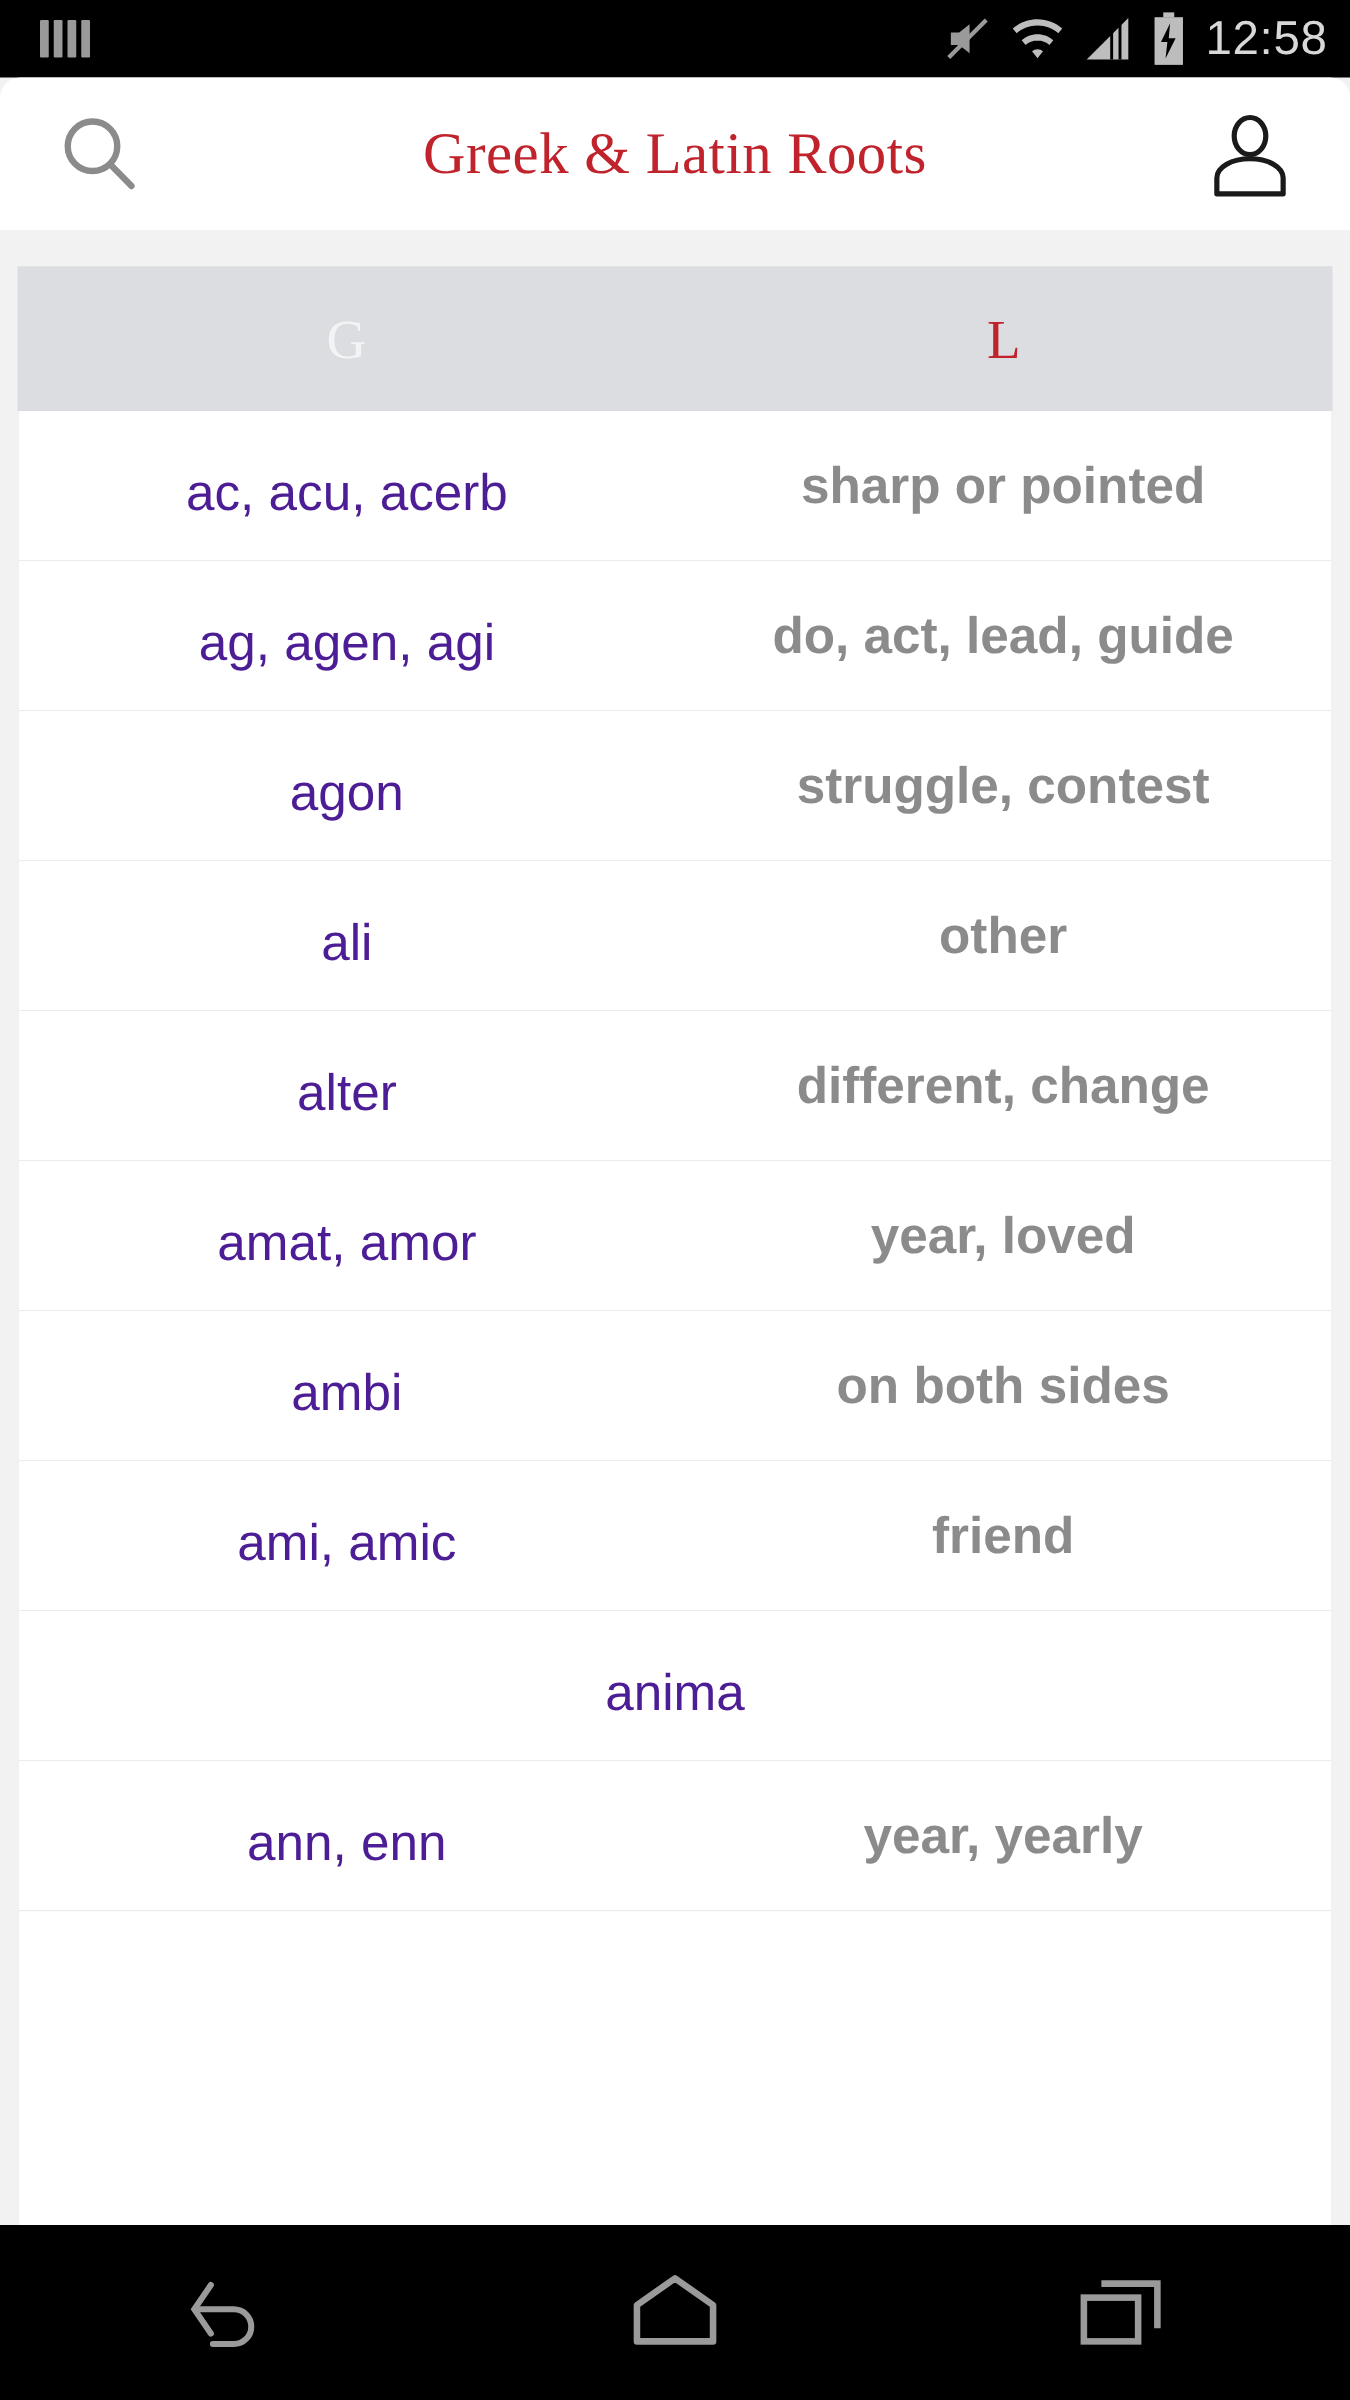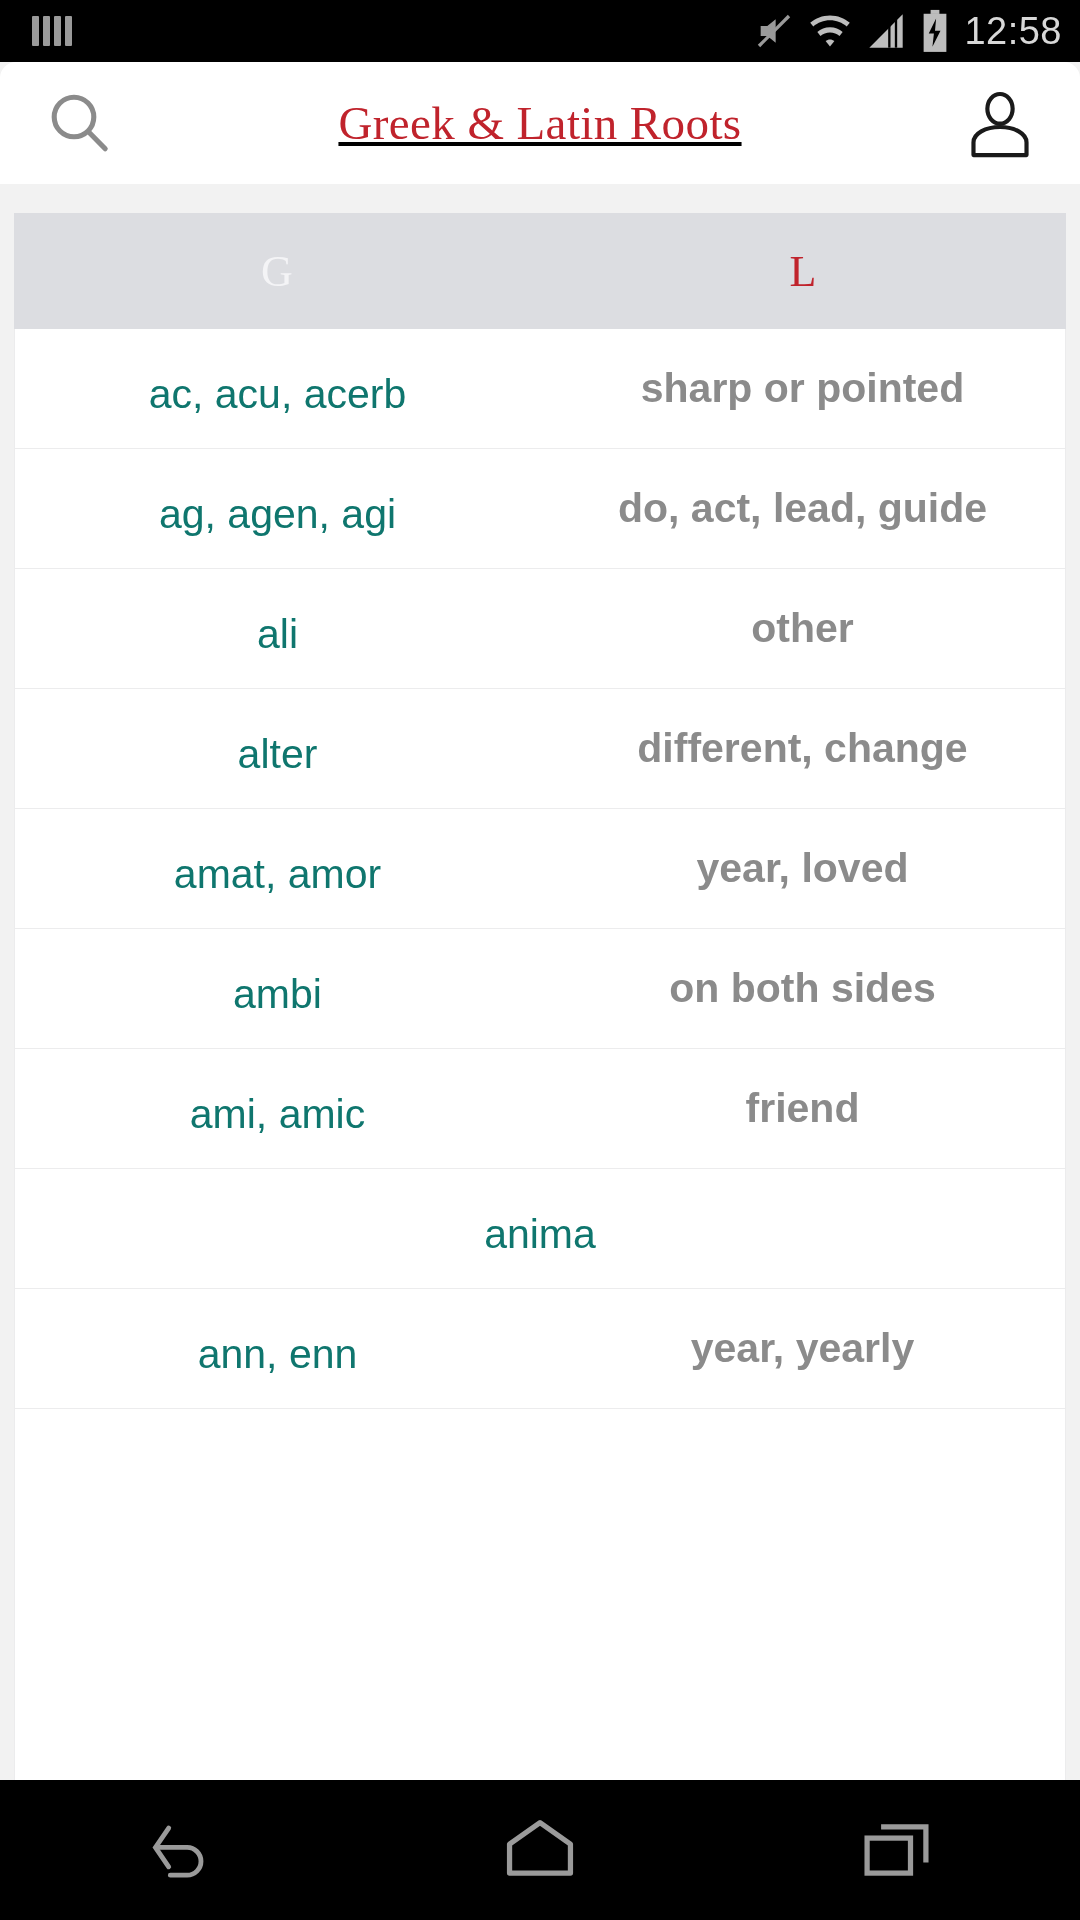--- a/index.html
+++ b/index.html
@@ -26,21 +26,21 @@
   }
   .bars-icon { display:flex; gap:4px; align-items:flex-end; height:30px; }
   .bars-icon i { display:block; width:7px; height:30px; background:#9a9a9a; border-radius:1px; }
   .ic { display:block; }
 
   
   .appbar {
     position:absolute; top:62px; left:0; width:1080px; height:122px;
     background:#ffffff;
     border-top-left-radius:16px; border-top-right-radius:16px;
-    display:flex; align-items:center; padding:0 34px;text-decoration:underline;
+    display:flex; align-items:center; padding:0 34px;
   }
   .appbar-title {
     flex:1 1 auto; text-align:center;
     color:#c0232c; font-size:47px;
     font-family:"Liberation Serif", serif;
     letter-spacing:0.4px;
   }
   .appbar-btn { width:92px; height:92px; display:flex; align-items:center; justify-content:center; }
 
   
@@ -62,21 +62,21 @@
     border-left:1px solid #ececed; border-right:1px solid #ececed;
   }
   .row {
     height:120px; display:flex; align-items:center;
     border-bottom:1px solid #ececed; background:#ffffff;
   }
   .cell {
     flex:1 1 50%; text-align:center;
     font-size:41px; font-family:"Liberation Sans", sans-serif;
   }
-  .cell.root    { color:#0f766e;margin-top:12px; }
+  .cell.root    { color:#4c1d95;margin-top:12px; }
   .cell.meaning { color:#8b8b8b;font-weight:bold; }
 
   
   .navbar {
     position:absolute; bottom:0; left:0; width:1080px; height:140px;
     background:#000000; display:flex; align-items:center; justify-content:space-around;
   }
   .nav-btn { width:180px; height:110px; display:flex; align-items:center; justify-content:center; }
 </style>
 </head>
@@ -142,20 +142,24 @@
   <div class="list" id="roots-list">
       <div class="row">
         <div class="cell root">ac, acu, acerb</div>
         <div class="cell meaning">sharp or pointed</div>
       </div>
       <div class="row">
         <div class="cell root">ag, agen, agi</div>
         <div class="cell meaning">do, act, lead, guide</div>
       </div>
       <div class="row">
+        <div class="cell root">agon</div>
+        <div class="cell meaning">struggle, contest</div>
+      </div>
+      <div class="row">
         <div class="cell root">ali</div>
         <div class="cell meaning">other</div>
       </div>
       <div class="row">
         <div class="cell root">alter</div>
         <div class="cell meaning">different, change</div>
       </div>
       <div class="row">
         <div class="cell root">amat, amor</div>
         <div class="cell meaning">year, loved</div>

